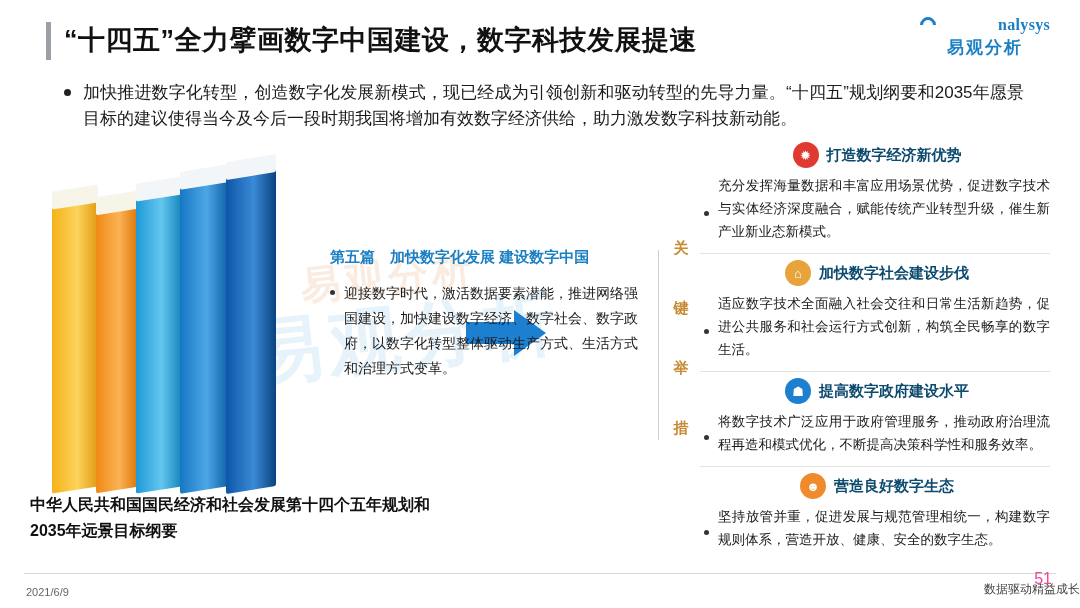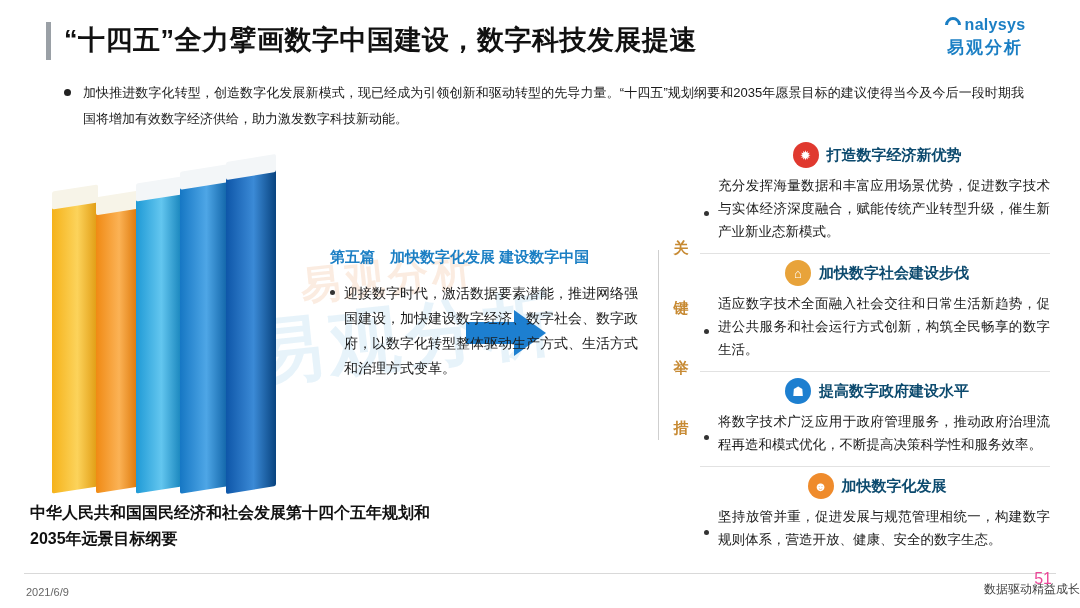--- a/index.html
+++ b/index.html
@@ -33,26 +33,27 @@
   
   .logo {
     position: absolute;
     right: 30px; top: 16px;
     width: 130px;
     text-align: center;
   }
   .logo-word {
     display: flex;
     align-items: center;
-    justify-content: center;
+    justify-content: space-between;
     gap: 4px;
     font-size: 16px;
     color: #1b7fc4;
     font-weight: bold;
     letter-spacing: 0.3px;
+    font-family: Liberation Serif, serif;
   }
   .logo-swoosh {
     width: 16px; height: 16px;
     border: 3px solid #1b7fc4;
     border-radius: 50%;
     border-right-color: transparent;
     border-bottom-color: transparent;
     transform: rotate(45deg);
     flex: none;
   }
@@ -74,21 +75,21 @@
     align-items: flex-start;
   }
   .lead-dot {
     width: 7px; height: 7px;
     border-radius: 50%;
     background: #222;
     margin-top: 9px;
     flex: none;
   }
   .lead-text {
-    font-size: 13px;
+    font-size: 17px;
     line-height: 26px;
     color: #1a1a1a;
     text-align: justify;
   }
 
   
   .watermark {
     position: absolute;
     left: 250px; top: 290px;
     font-size: 72px;
@@ -127,21 +128,20 @@
   }
 
   .book-caption {
     position: absolute;
     left: 30px; top: 492px;
     width: 400px;
     font-size: 16px;
     font-weight: bold;
     line-height: 26px;
     color: #111;
-    margin-top: 8px;
   }
 
   
   .chapter {
     position: absolute;
     left: 330px; top: 248px;
     width: 320px;
   }
   .chapter-title {
     font-size: 15px;
@@ -401,21 +401,21 @@
       <span class="bullet"></span>
       <div class="block-text">将数字技术广泛应用于政府管理服务，推动政府治理流程再造和模式优化，不断提高决策科学性和服务效率。</div>
     </div>
   </div>
 
   <div class="rule"></div>
 
   <div class="block">
     <div class="block-head">
       <span class="badge orange">☻</span>
-      <span class="block-title">加快数字化发展</span>
+      <span class="block-title">营造良好数字生态</span>
     </div>
     <div class="block-body">
       <span class="bullet"></span>
       <div class="block-text">坚持放管并重，促进发展与规范管理相统一，构建数字规则体系，营造开放、健康、安全的数字生态。</div>
     </div>
   </div>
 
 </div>
 
 <div class="footer-line"></div>

